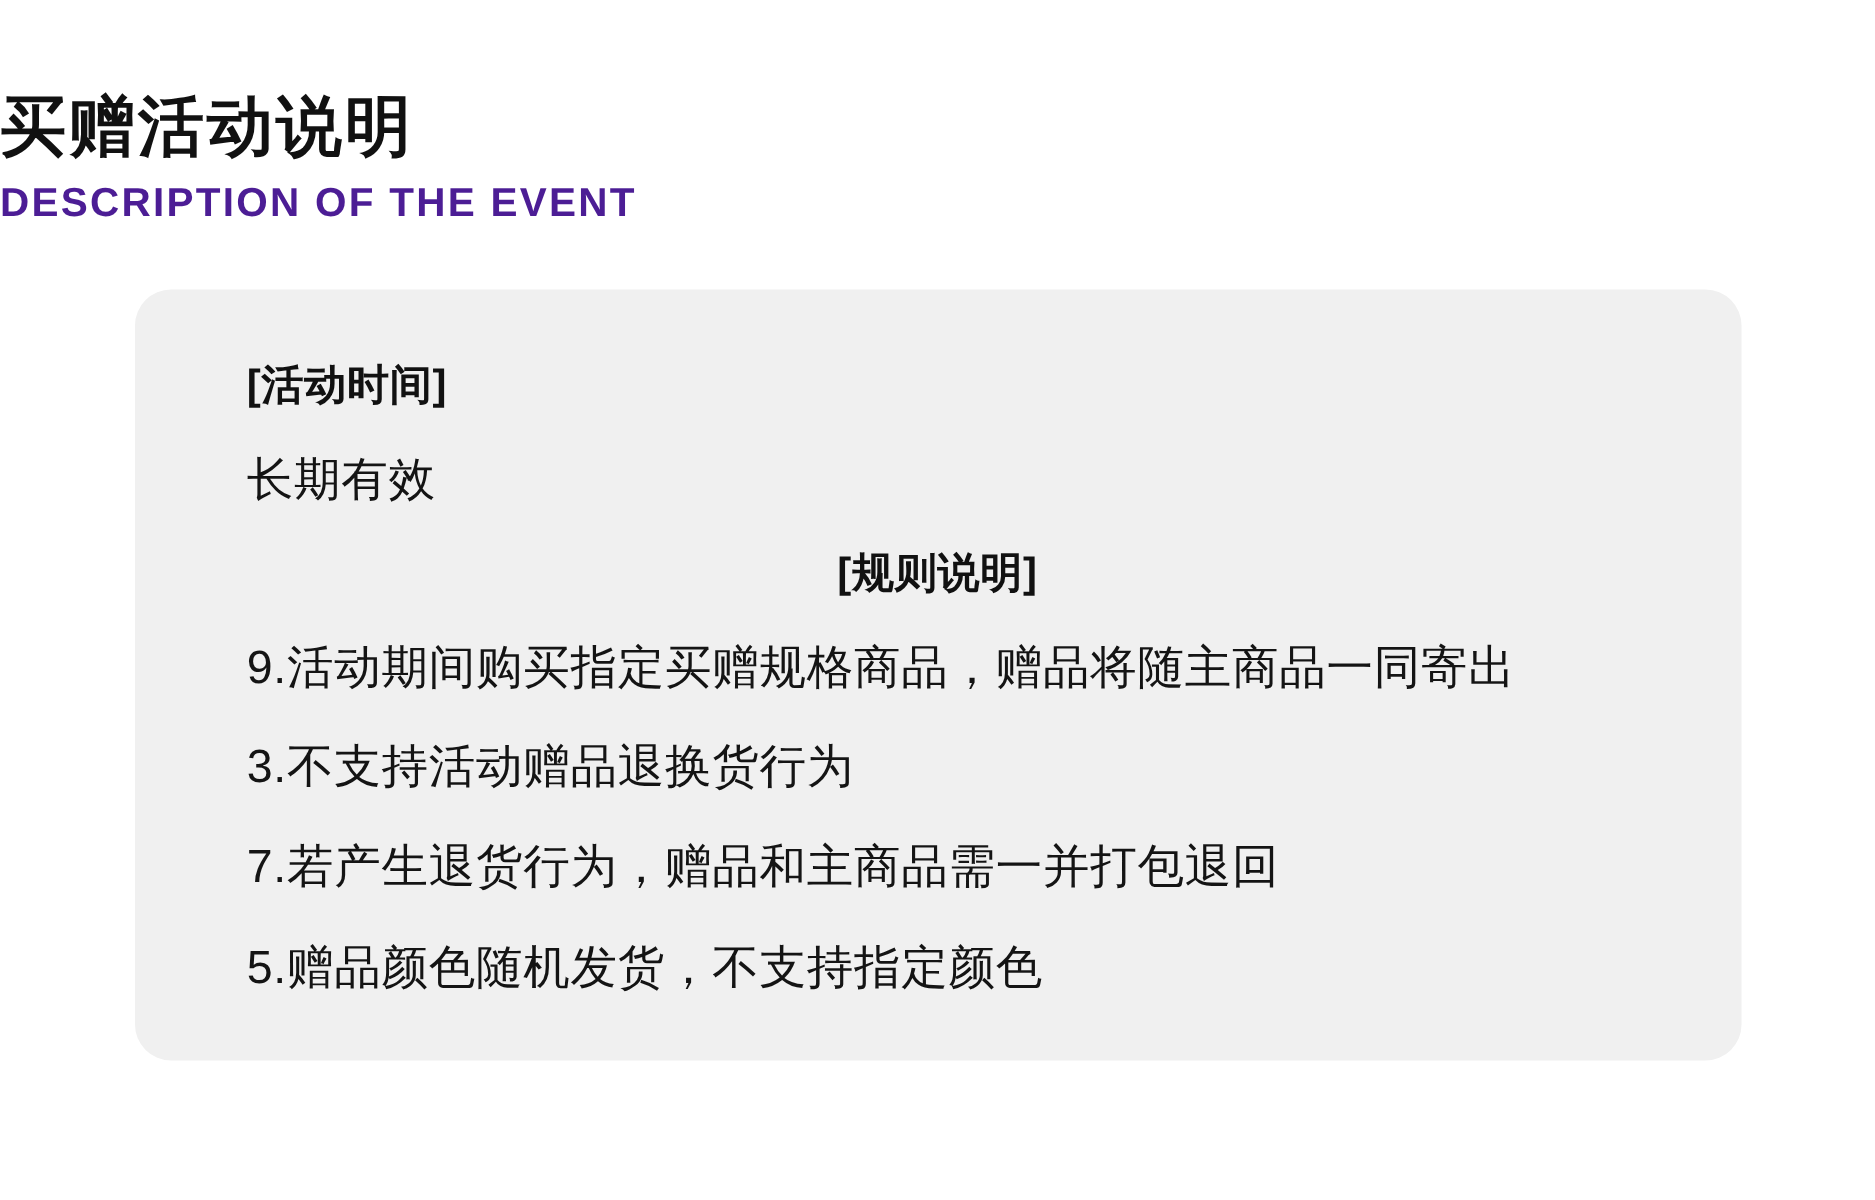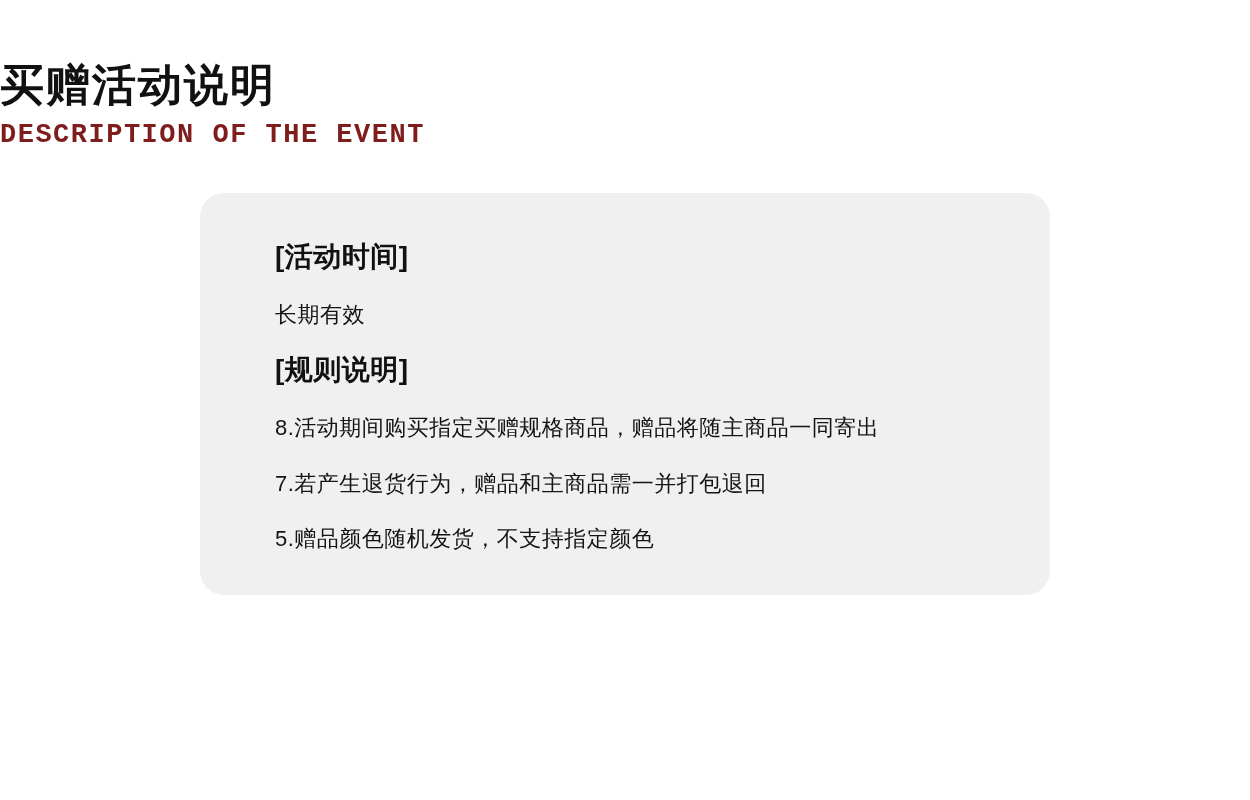--- a/index.html
+++ b/index.html
@@ -27,45 +27,45 @@
     font-weight: 700;
     letter-spacing: 2px;
     color: #111111;
   }
   .page-subtitle {
     margin: 13px 0 0 0;
     font-size: 27px;
     line-height: 1.1;
     font-weight: 600;
     letter-spacing: 1.5px;
-    color: #7f1d1d;
-    font-family: Liberation Mono, monospace;
+    color: #4c1d95;
   }
   .card {
-    width: 850px;
+    width: 1071px;
     margin: 42px auto 0 auto;
     box-sizing: border-box;
     background: #f0f0f0;
     border-radius: 24px;
     padding: 50px 75px 26px 75px;
   }
   .section-heading {
     margin: 0 0 30px 0;
     font-size: 28px;
     line-height: 1;
     font-weight: 700;
     color: #111111;
     letter-spacing: 0.5px;
   }
   .section-heading.rules-heading {
     margin-top: 18px;
+    text-align: center;
   }
   .line {
     margin: 0 0 28px 0;
-    font-size: 22px;
+    font-size: 31px;
     line-height: 1.25;
     font-weight: 400;
     color: #141414;
     letter-spacing: 0.5px;
   }
   .line:last-child {
     margin-bottom: 16px;
   }
 </style>
 </head>
@@ -79,23 +79,24 @@
   </div>
 
   <section class="card">
 
     <h3 class="section-heading">[活动时间]</h3>
 
     <p class="line">长期有效</p>
 
     <h3 class="section-heading rules-heading">[规则说明]</h3>
 
-    <p class="line">8.活动期间购买指定买赠规格商品，赠品将随主商品一同寄出</p>
+    <p class="line">9.活动期间购买指定买赠规格商品，赠品将随主商品一同寄出</p>
 
 
+    <p class="line">3.不支持活动赠品退换货行为</p>
 
     <p class="line">7.若产生退货行为，赠品和主商品需一并打包退回</p>
 
     <p class="line">5.赠品颜色随机发货，不支持指定颜色</p>
 
   </section>
 
 </div>
 
 </body></html>

